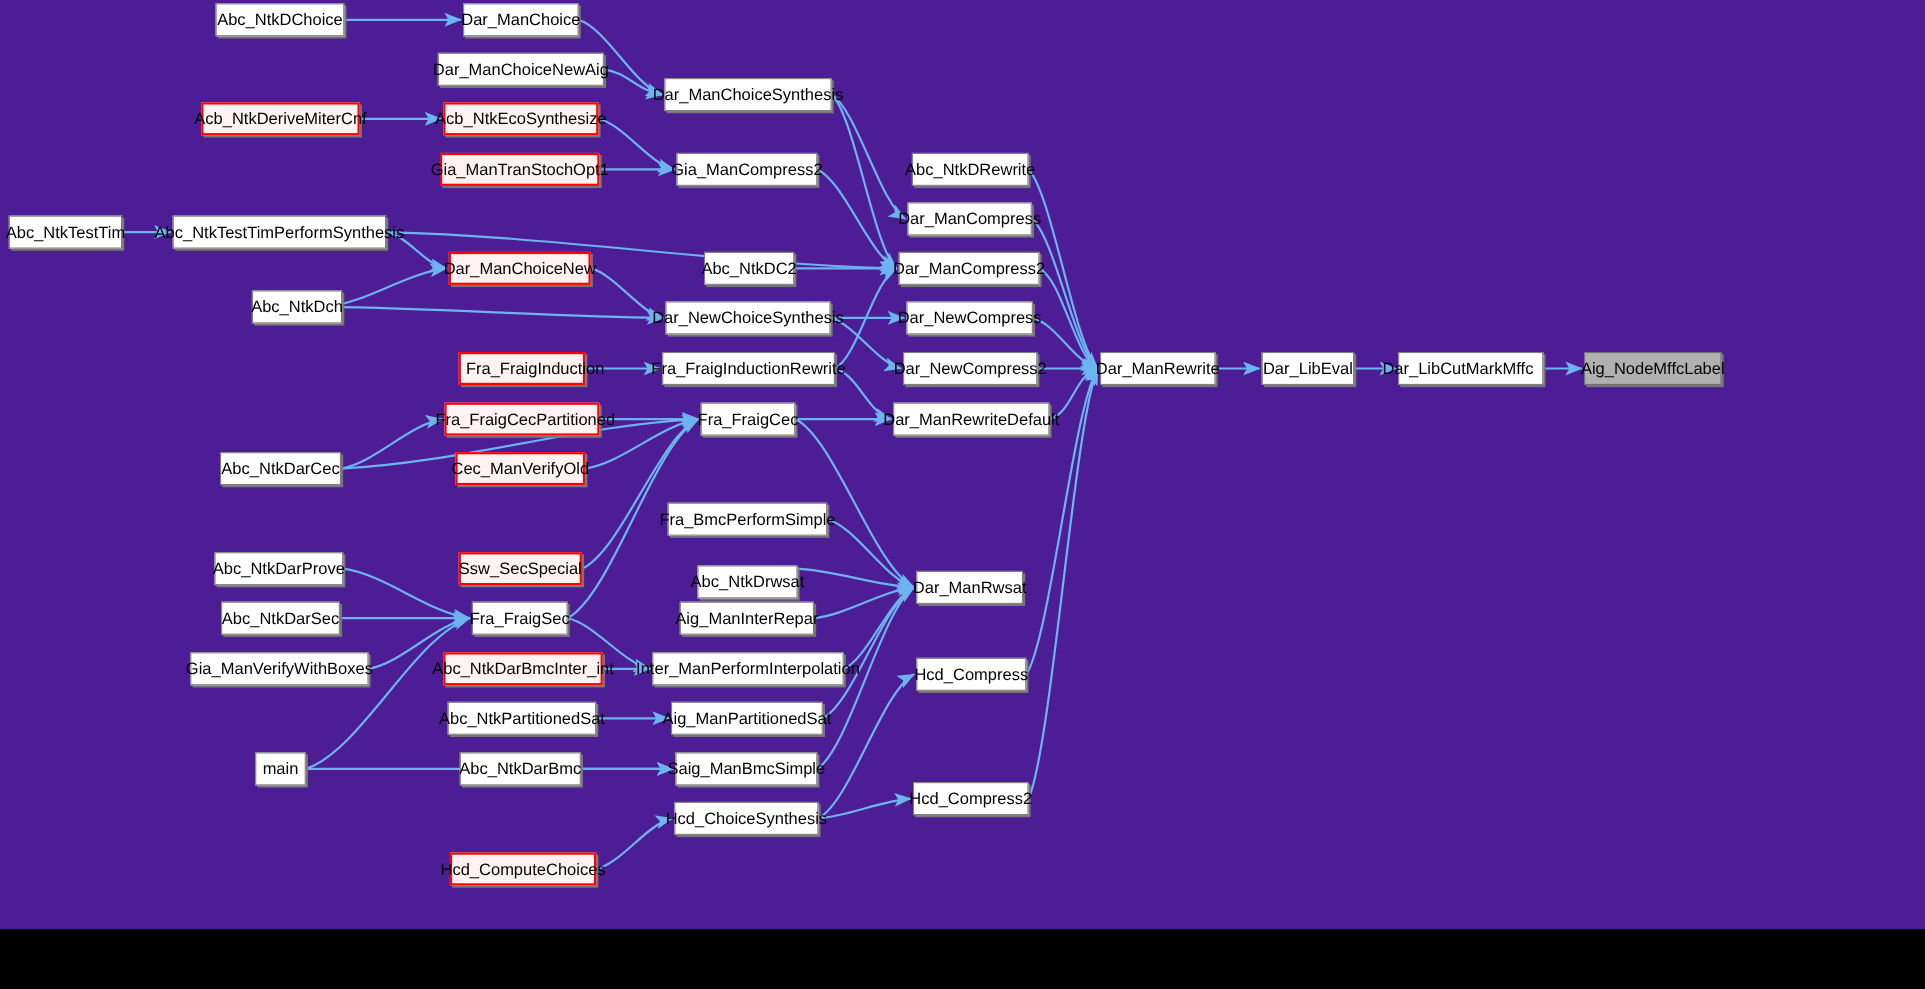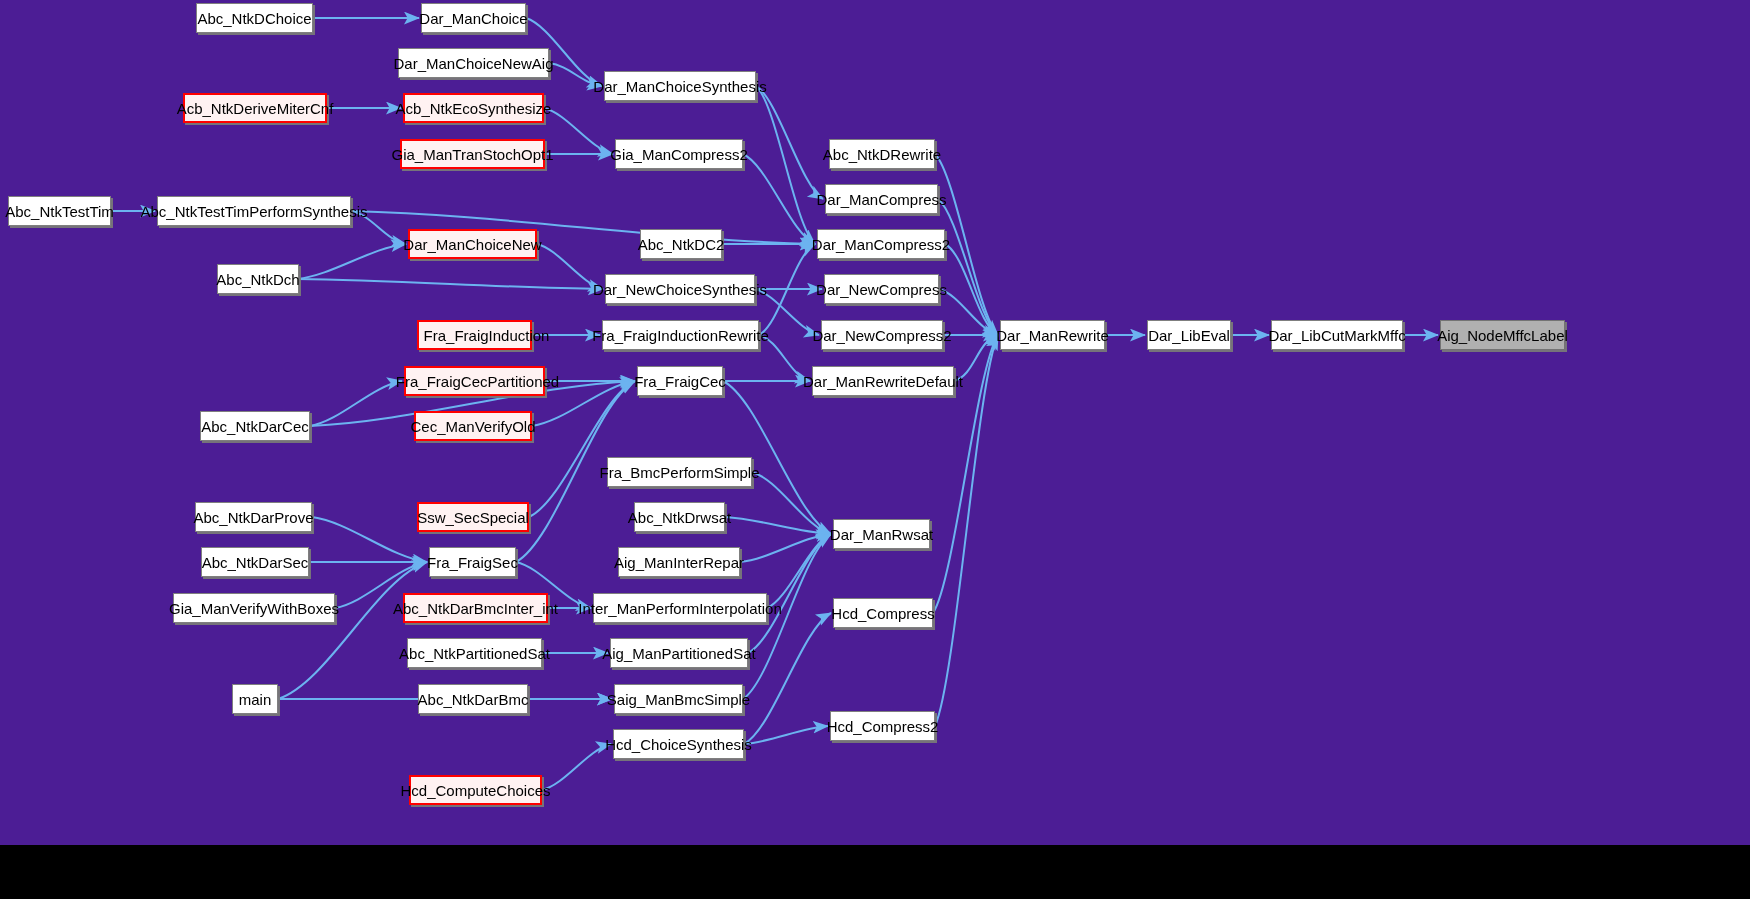--- a/index.html
+++ b/index.html
@@ -158,21 +158,21 @@
       </div>
       <div class="node" style="left: 640px; top: 229px; width: 82px;">
         <span>Abc_NtkDC2</span>
       </div>
       <div class="node" style="left: 817px; top: 229px; width: 128px;">
         <span>Dar_ManCompress2</span>
       </div>
       <div class="node red" style="left: 408px; top: 229px; width: 129px;">
         <span>Dar_ManChoiceNew</span>
       </div>
-      <div class="node" style="left: 217px; top: 264px; width: 82px;">
+      <div class="node" style="left: 229px; top: 264px; width: 82px;">
         <span>Abc_NtkDch</span>
       </div>
       <div class="node" style="left: 605px; top: 274px; width: 150px;">
         <span>Dar_NewChoiceSynthesis</span>
       </div>
       <div class="node" style="left: 824px; top: 274px; width: 115px;">
         <span>Dar_NewCompress</span>
       </div>
       <div class="node red" style="left: 417px; top: 320px; width: 115px; padding-left: 32px;">
         <span>Fra_FraigInduction</span>
@@ -182,21 +182,21 @@
       </div>
       <div class="node" style="left: 821px; top: 320px; width: 122px;">
         <span>Dar_NewCompress2</span>
       </div>
       <div class="node" style="left: 1000px; top: 320px; width: 105px;">
         <span>Dar_ManRewrite</span>
       </div>
       <div class="node" style="left: 1147px; top: 320px; width: 84px;">
         <span>Dar_LibEval</span>
       </div>
-      <div class="node" style="left: 1271px; top: 320px; width: 132px;">
+      <div class="node" style="left: 1271px; top: 320px; width: 132px; justify-content: flex-end;">
         <span>Dar_LibCutMarkMffc</span>
       </div>
       <div class="node current" style="left: 1440px; top: 320px; width: 125px;">
         <span>Aig_NodeMffcLabel</span>
       </div>
       <div class="node red" style="left: 404px; top: 366px; width: 141px; padding-left: 14px;">
         <span>Fra_FraigCecPartitioned</span>
       </div>
       <div class="node" style="left: 637px; top: 366px; width: 86px;">
         <span>Fra_FraigCec</span>
@@ -212,21 +212,21 @@
       </div>
       <div class="node" style="left: 607px; top: 457px; width: 145px;">
         <span>Fra_BmcPerformSimple</span>
       </div>
       <div class="node" style="left: 195px; top: 502px; width: 117px;">
         <span>Abc_NtkDarProve</span>
       </div>
       <div class="node red" style="left: 417px; top: 502px; width: 112px;">
         <span>Ssw_SecSpecial</span>
       </div>
-      <div class="node" style="left: 634px; top: 502px; width: 91px;">
+      <div class="node" style="left: 634px; top: 514px; width: 91px;">
         <span>Abc_NtkDrwsat</span>
       </div>
       <div class="node" style="left: 833px; top: 519px; width: 97px;">
         <span>Dar_ManRwsat</span>
       </div>
       <div class="node" style="left: 201px; top: 547px; width: 108px;">
         <span>Abc_NtkDarSec</span>
       </div>
       <div class="node" style="left: 429px; top: 547px; width: 87px;">
         <span>Fra_FraigSec</span>

